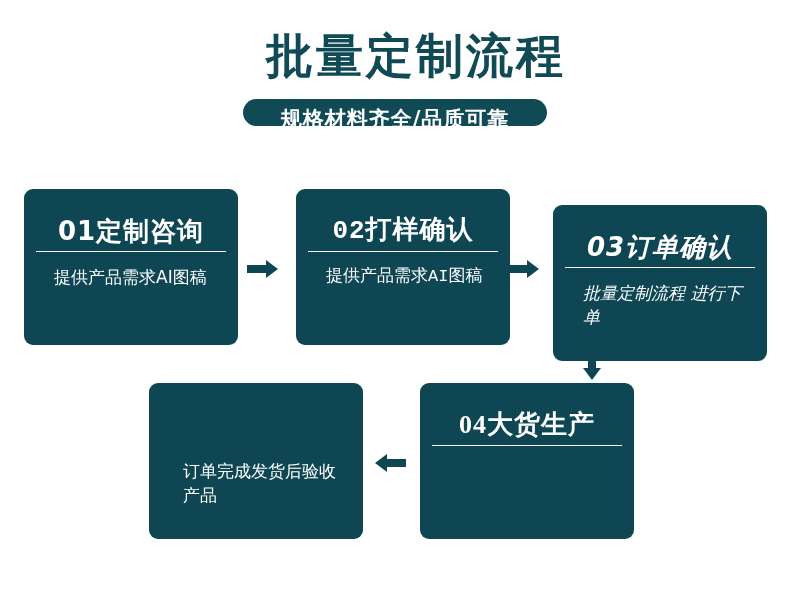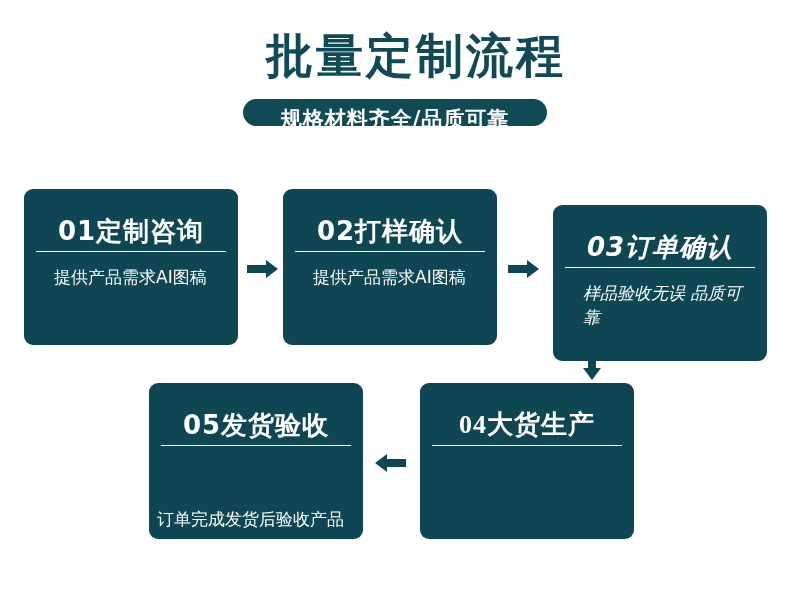--- a/index.html
+++ b/index.html
@@ -23,21 +23,21 @@
     .box .head {
       position: absolute; left: 12px; right: 12px; top: 22px; height: 40px;
       text-align: center; font-size: 26px; font-weight: bold; line-height: 40px;
       border-bottom: 1.5px solid #ffffff; letter-spacing: 1px;
     }
     .box .desc {
       position: absolute; left: 30px; right: 12px; top: 76px;
       font-size: 17px; line-height: 24px;
     }
     .box.b4 .desc { left: 18px; }
-    .box.b5 .desc { left: 8px; margin-top: 48px; }
+    .box.b5 .desc { left: 34px; }
     .arrow { position: absolute; }
     .arrow svg { display: block; }
   </style>
 </head>
 <body>
 
 <div class="title">批量定制流程</div>
 <div class="pill">规格材料齐全/品质可靠</div>
 
 <div class="box b1" style="left:24px; top:189px;">
@@ -45,35 +45,35 @@
   <div class="desc">提供产品需求AI图稿</div>
 </div>
 
 <div class="arrow" style="left:247px; top:260px;">
   <svg width="32" height="18" viewBox="0 0 32 18">
       <rect x="0" y="5" width="20" height="8" fill="#0e4753"></rect>
       <polygon points="19,0 31,9 19,18" fill="#0e4753"></polygon>
     </svg>
 </div>
 
-<div class="box b2" style="left:283px; top:189px;">
+<div class="box b2" style="left:296px; top:189px;font-family:Liberation Mono, monospace;">
   <div class="head">02打样确认</div>
   <div class="desc">提供产品需求AI图稿</div>
 </div>
 
 <div class="arrow" style="left:508px; top:260px;">
   <svg width="32" height="18" viewBox="0 0 32 18">
       <rect x="0" y="5" width="20" height="8" fill="#0e4753"></rect>
       <polygon points="19,0 31,9 19,18" fill="#0e4753"></polygon>
     </svg>
 </div>
 
 <div class="box b3" style="left:553px; top:205px;font-style:italic;">
   <div class="head">03订单确认</div>
-  <div class="desc">样品验收无误 品质可靠</div>
+  <div class="desc">批量定制流程 进行下单</div>
 </div>
 
 <div class="arrow" style="left:583px; top:349px;">
   <svg width="18" height="32" viewBox="0 0 18 32">
       <rect x="5" y="0" width="8" height="20" fill="#0e4753"></rect>
       <polygon points="0,19 18,19 9,31" fill="#0e4753"></polygon>
     </svg>
 </div>
 
 <div class="box b4" style="left:420px; top:383px;font-family:Liberation Serif, serif;">
@@ -81,15 +81,14 @@
 </div>
 
 <div class="arrow" style="left:374px; top:454px;">
   <svg width="32" height="18" viewBox="0 0 32 18">
       <polygon points="13,0 1,9 13,18" fill="#0e4753"></polygon>
       <rect x="12" y="5" width="20" height="8" fill="#0e4753"></rect>
     </svg>
 </div>
 
 <div class="box b5" style="left:149px; top:383px;">
-  <div class="head">05发货验收</div>
   <div class="desc">订单完成发货后验收产品</div>
 </div>
 
 </body></html>

